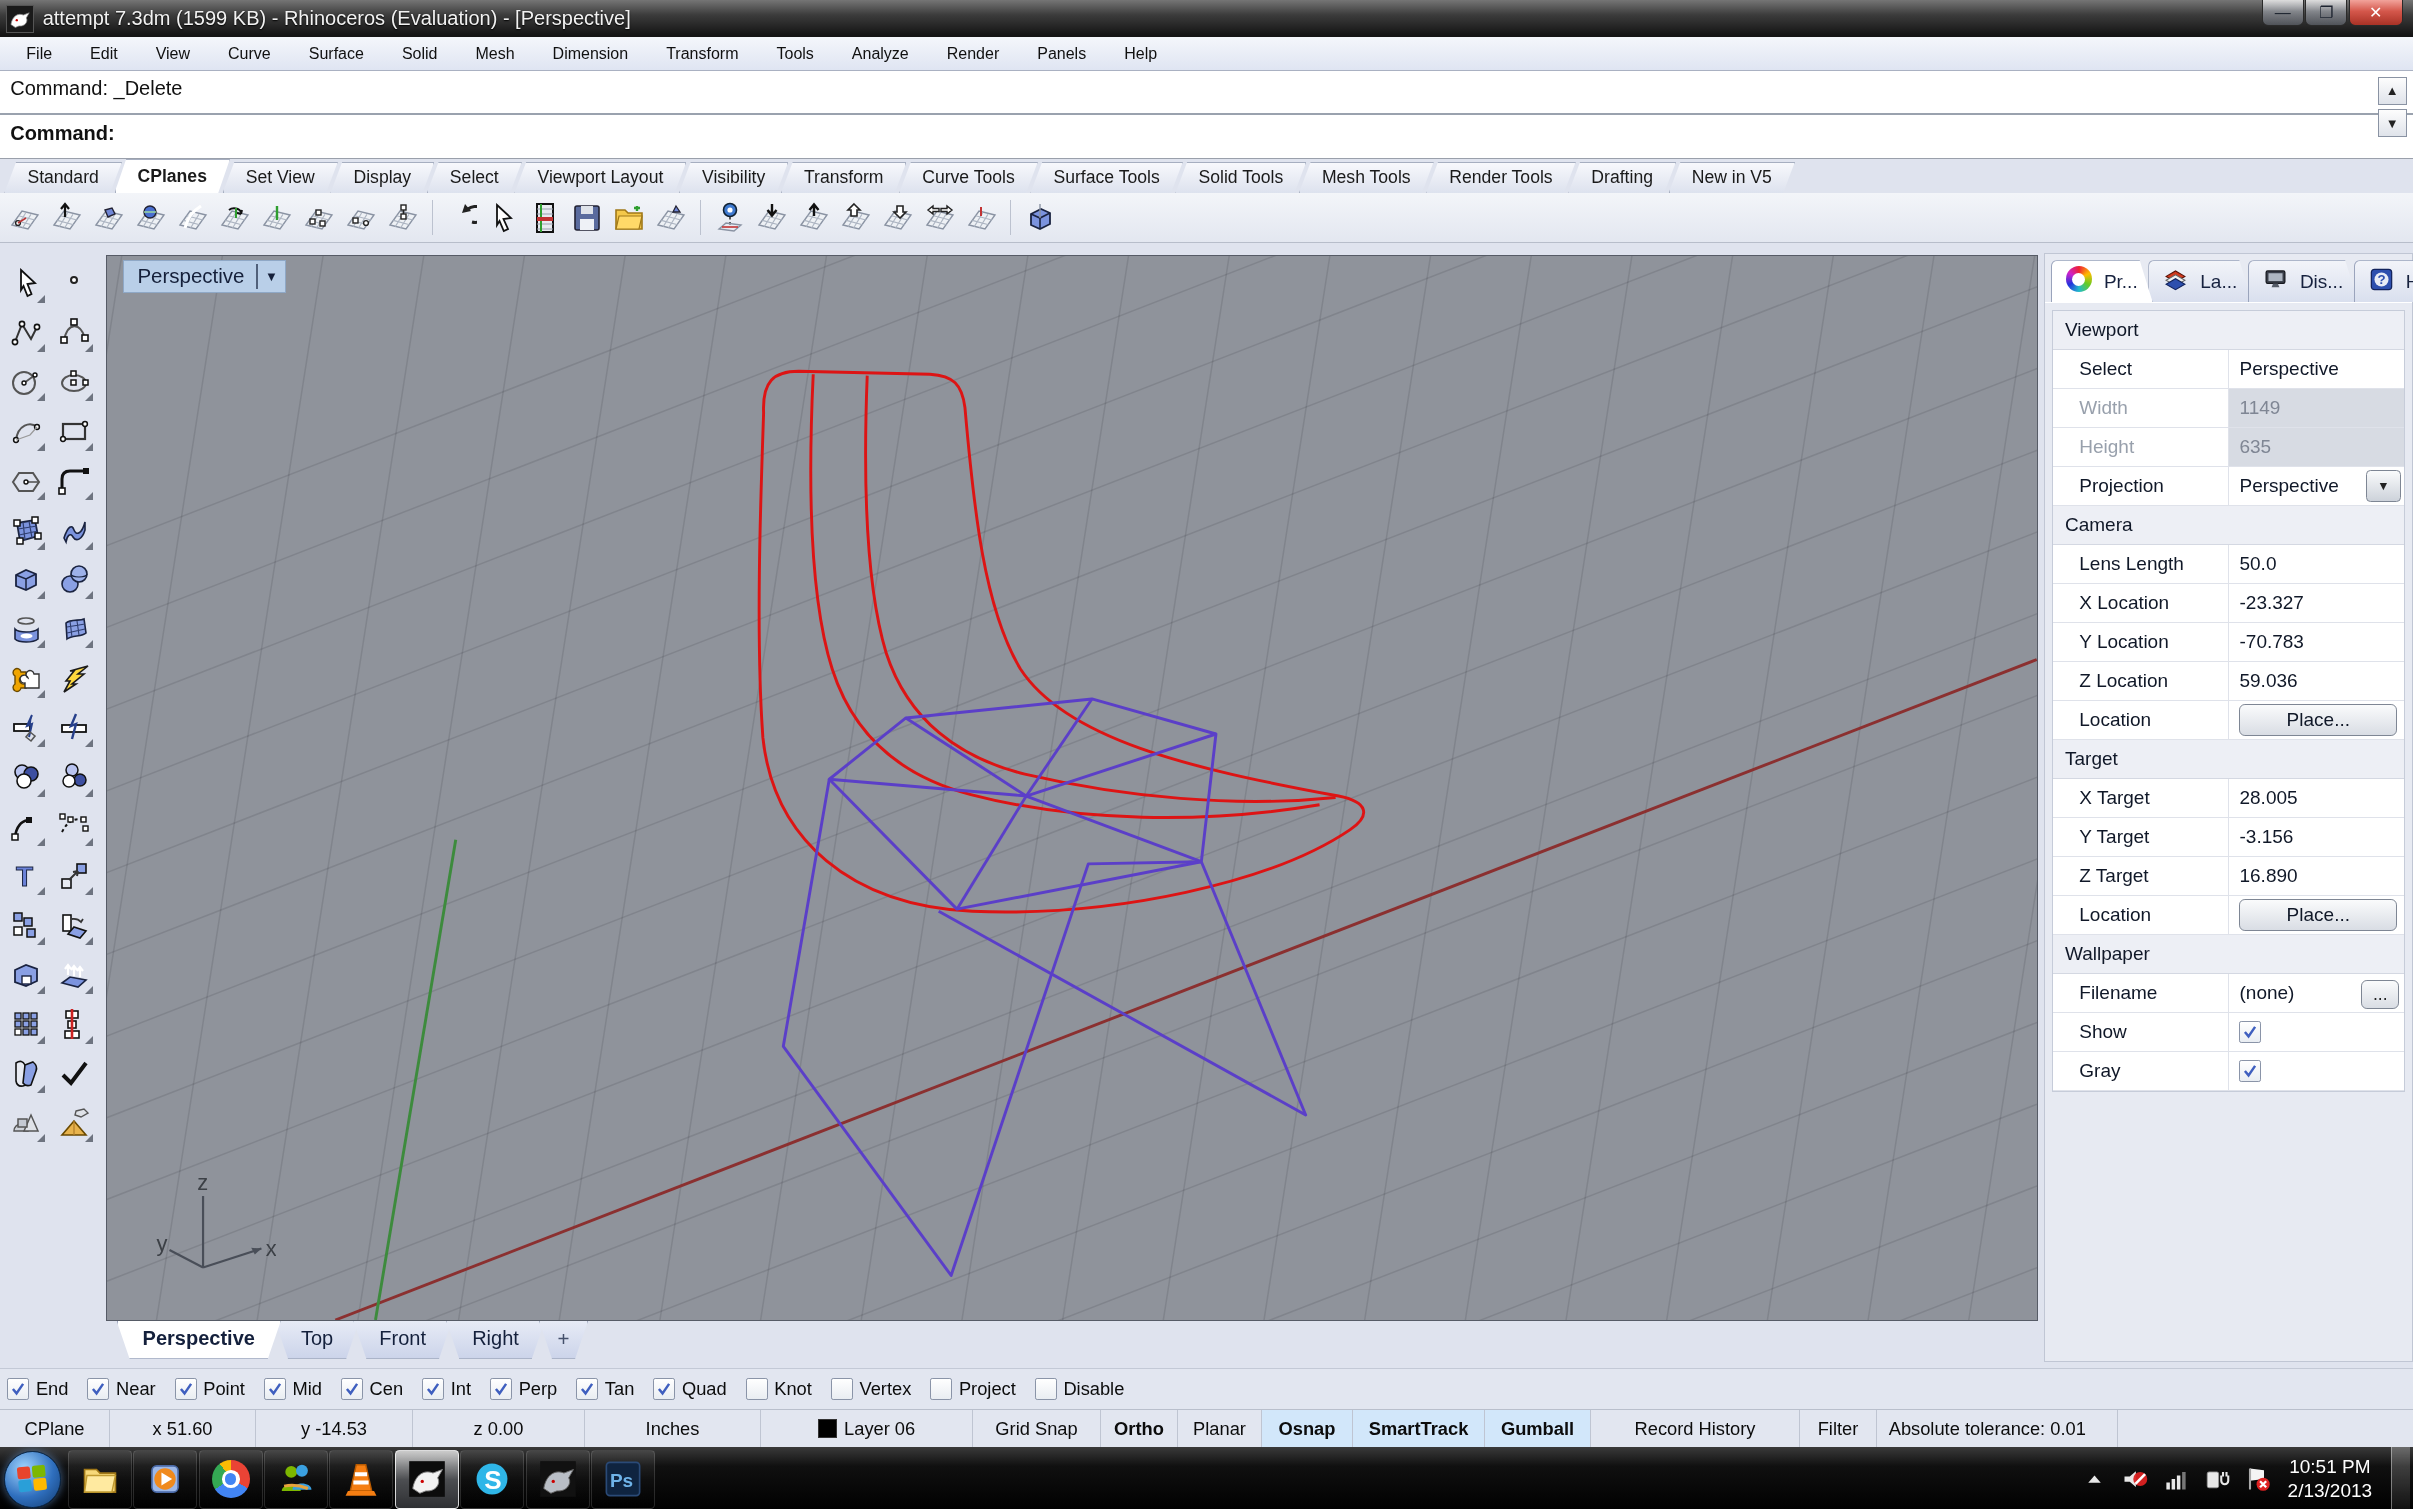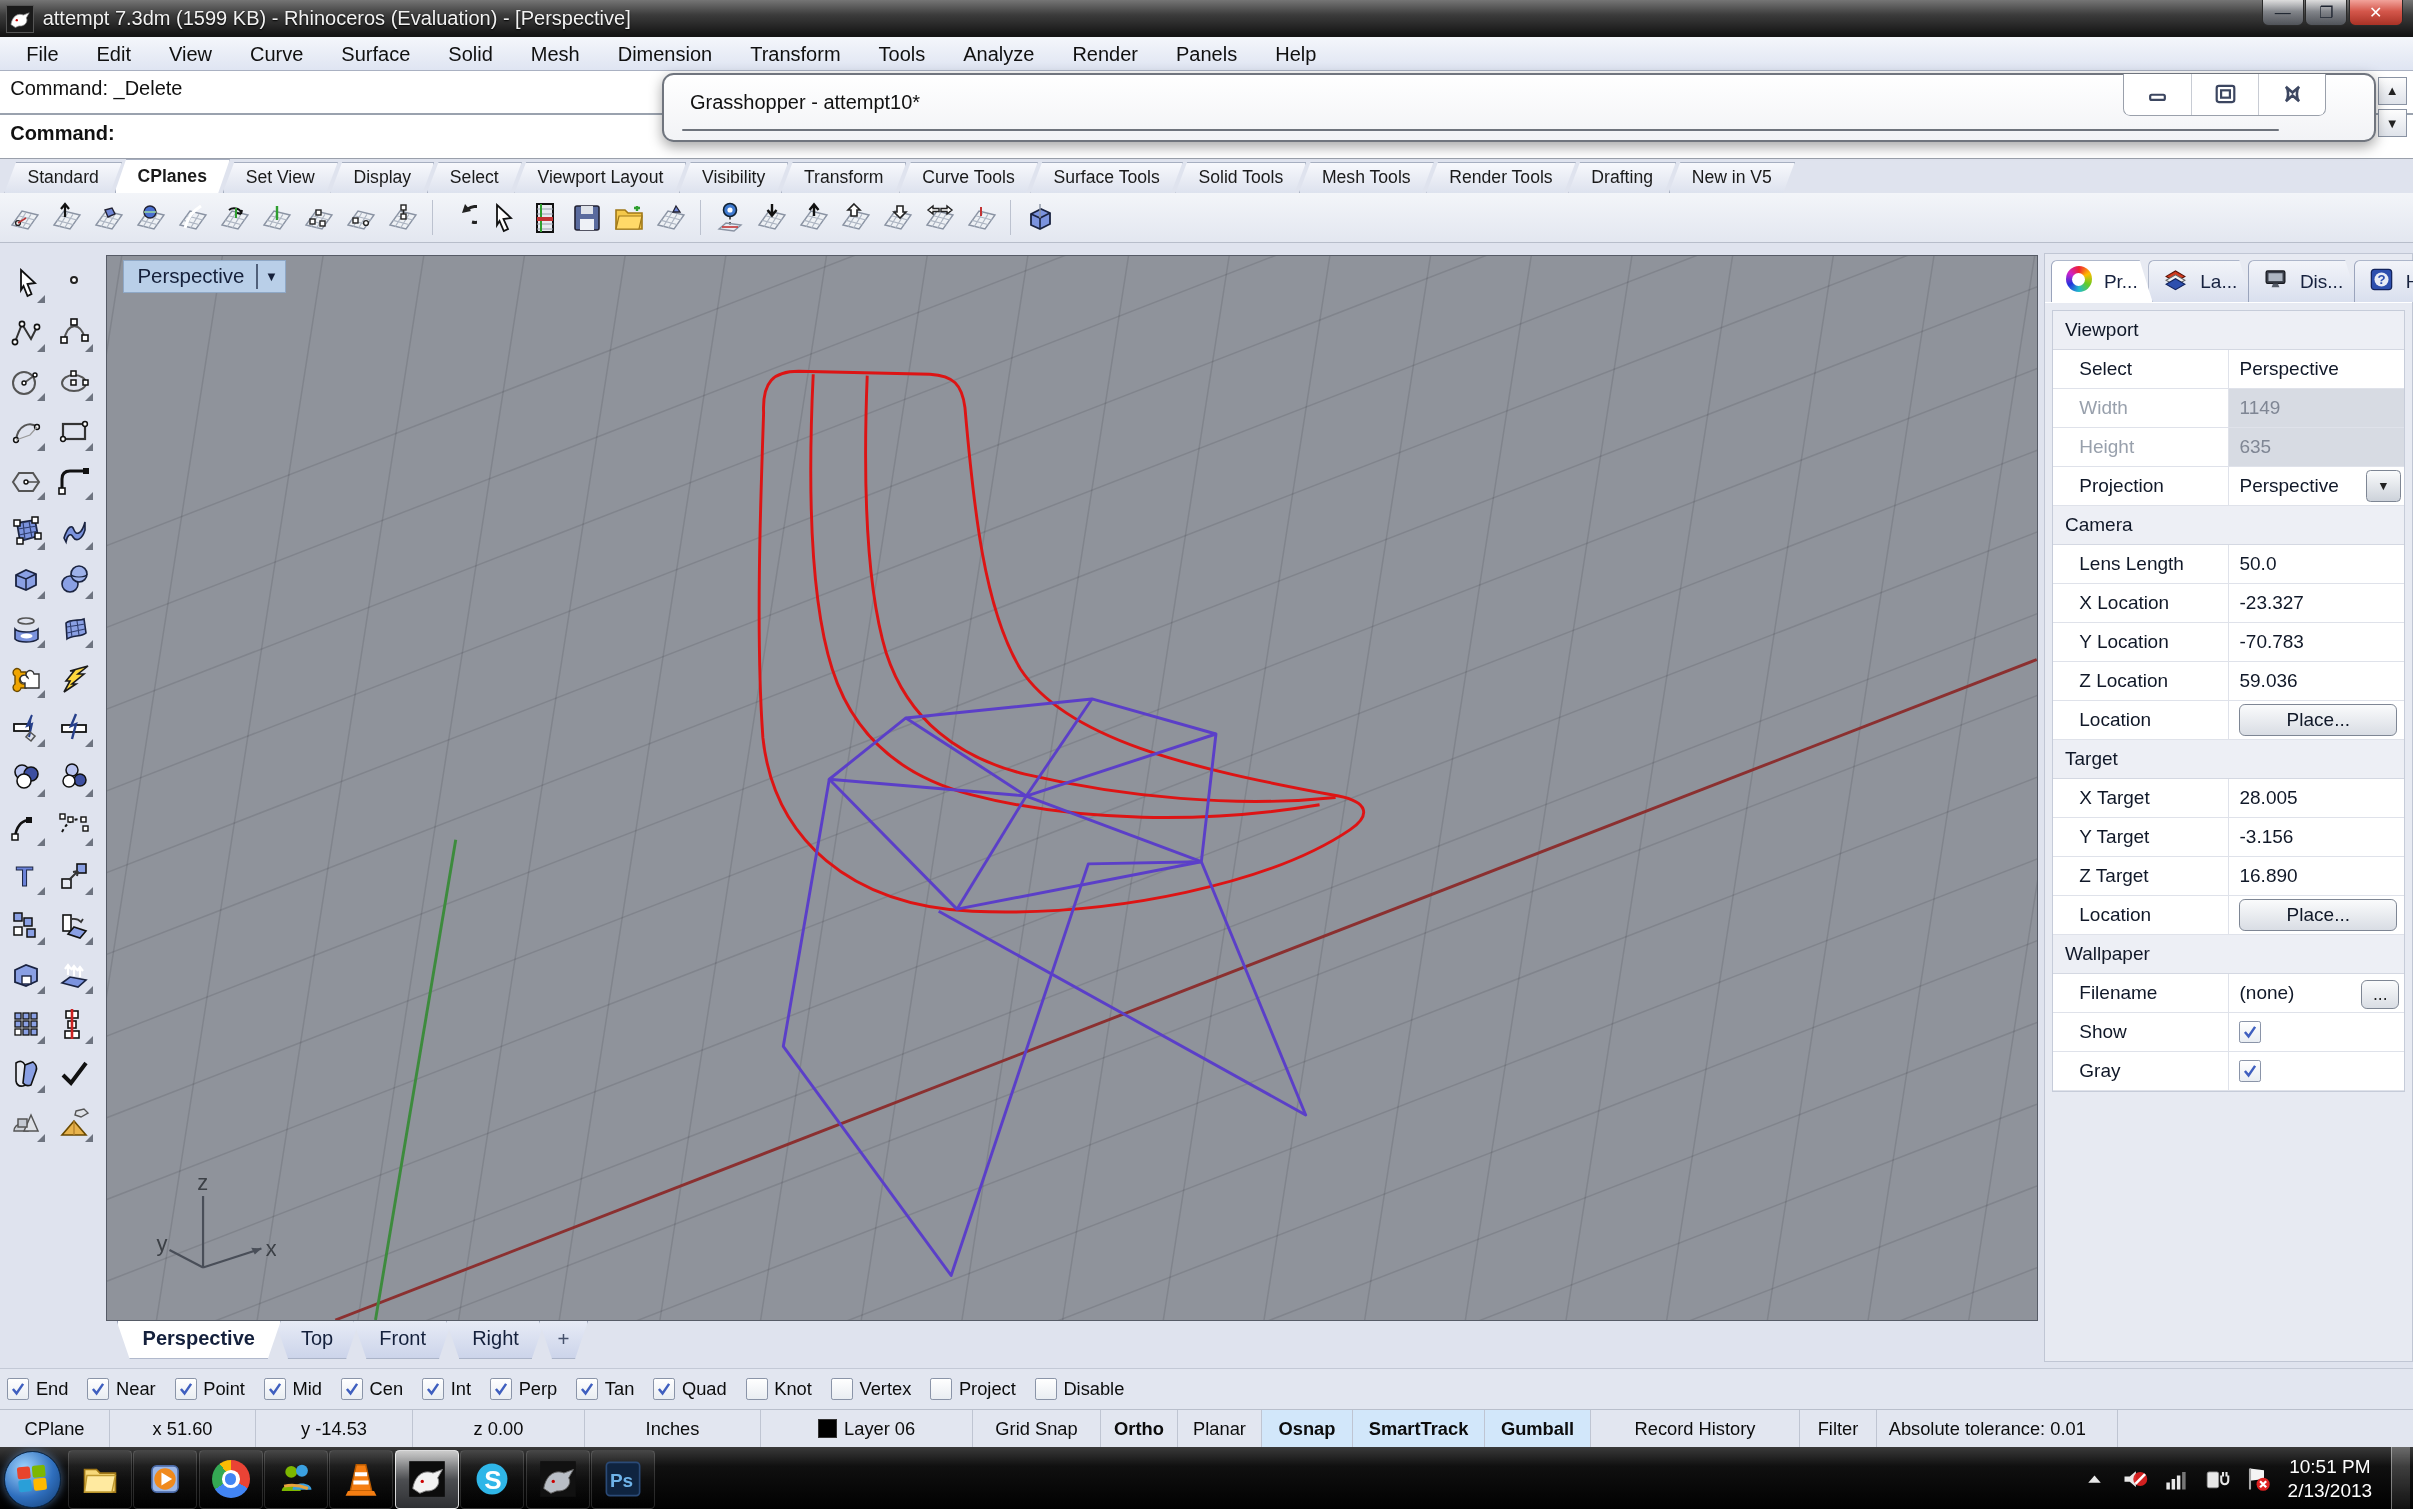--- a/index.html
+++ b/index.html
@@ -9,21 +9,21 @@
 
 .titlebar{height:37px;background:linear-gradient(#757575,#3c3c3c 40%,#141414 95%);display:flex;align-items:center;color:#fff;position:relative;padding-left:5.9px;}
 .appicon{width:28px;height:28px;background:#1a1a1a;border:0.7px solid #555;display:flex;align-items:center;justify-content:center;margin-right:8.8px;}
 .titletext{font-size:20px;color:#f2f2f2;text-shadow:0 0.7px 1.5px #000;white-space:nowrap;}
 .wincontrols{position:absolute;right:10.2px;top:0;display:flex;}
 .winbtn{width:42px;height:26px;border:0.7px solid #2a2a2a;border-top:none;border-radius:0 0 5.9px 5.9px;background:linear-gradient(rgba(255,255,255,.75),rgba(180,185,195,.55) 45%,rgba(120,126,138,.5));display:flex;align-items:center;justify-content:center;font-size:16px;color:#1d2430;margin-left:1.5px;}
 .winbtn.close{width:54px;background:linear-gradient(#f2a39b,#d4574b 45%,#a93226);color:#fff;}
 
 
 .menubar{height:34px;background:linear-gradient(#f4f6fb,#dfe5f2);border-bottom:0.7px solid #aab1c2;display:flex;align-items:center;padding-left:7.3px;}
-.menu-item{padding:0 19px;font-size:20px;color:#101010;line-height:32px;}
+.menu-item{padding:0 19px;font-size:16px;color:#101010;line-height:32px;}
 
 
 .cmdarea{height:88px;background:#fff;position:relative;border-bottom:0.7px solid #9aa0ab;}
 .cmdline1{font-size:20px;color:#111;padding:5.9px 0 0 10.2px;height:42px;}
 .cmddivider{position:absolute;left:0;right:0;top:42px;height:1.5px;background:#9aa2ae;}
 .cmdline2{font-size:20px;font-weight:bold;color:#111;padding:8.8px 0 0 10.2px;}
 .cmdscroll{position:absolute;right:4.4px;top:5.9px;width:31px;display:flex;flex-direction:column;gap:4.4px;}
 .scrbtn{width:29px;height:28px;background:linear-gradient(#fdfdfd,#dfe3ea);border:0.7px solid #8a93a3;display:flex;align-items:center;justify-content:center;font-size:13px;color:#222;}
 
 
@@ -151,42 +151,20 @@
   <div class="cmdarea">
     <div class="cmdline1">Command: _Delete</div>
     <div class="cmddivider"></div>
     <div class="cmdline2">Command:</div>
     <div class="cmdscroll">
       <div class="scrbtn">▲</div>
       <div class="scrbtn">▼</div>
     </div>
   </div>
 
-  <div class="ghwin">
-    <div class="ghtitle">Grasshopper - attempt10*</div>
-    <div class="ghcontrols">
-      <div class="ghbtn">
-          <svg width="25" height="22" viewBox="0 0 34 30">
-            <rect x="7" y="16" width="20" height="7" fill="none" stroke="#3c4660" stroke-width="3" rx="2"></rect>
-          </svg>
-        </div>
-      <div class="ghbtn">
-          <svg width="25" height="22" viewBox="0 0 34 30">
-            <rect x="5" y="4" width="24" height="22" fill="none" stroke="#3c4660" stroke-width="3" rx="3"></rect>
-            <rect x="11" y="10" width="12" height="10" fill="none" stroke="#3c4660" stroke-width="3"></rect>
-          </svg>
-        </div>
-      <div class="ghbtn">
-          <svg width="25" height="22" viewBox="0 0 34 30">
-            <path d="M8 5 L17 13 L26 5 M8 25 L17 17 L26 25 M8 5 C12 9 12 21 8 25 M26 5 C22 9 22 21 26 25" stroke="#3c4660" stroke-width="3.5" fill="none"></path>
-          </svg>
-        </div>
-    </div>
-    <div class="ghdivider"></div>
-  </div>
 
   <div class="tabrow" id="tabrow">
       <div class="ttab">Standard</div>
       <div class="ttab active">CPlanes</div>
       <div class="ttab">Set View</div>
       <div class="ttab">Display</div>
       <div class="ttab">Select</div>
       <div class="ttab">Viewport Layout</div>
       <div class="ttab">Visibility</div>
       <div class="ttab">Transform</div>

